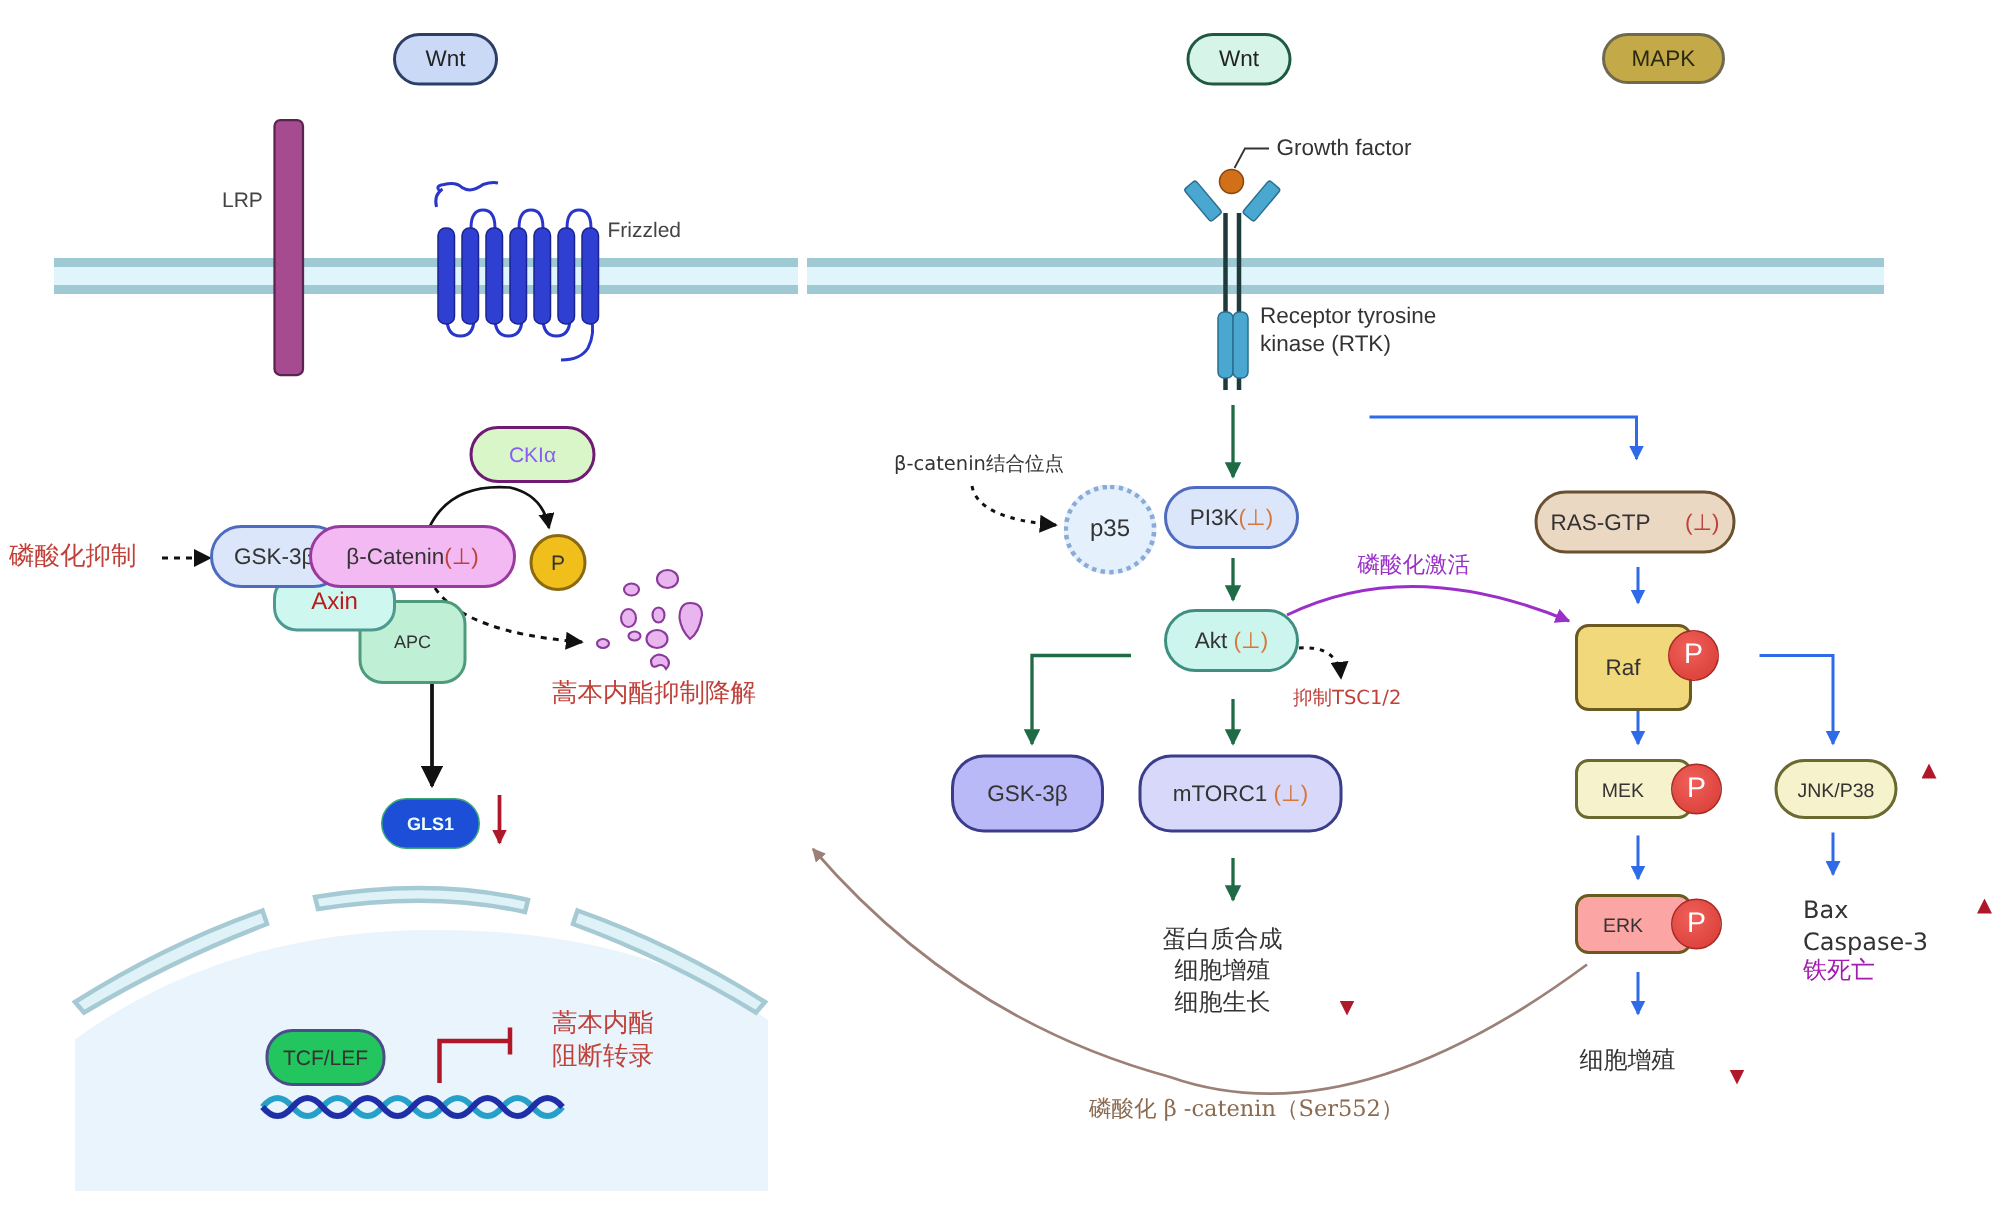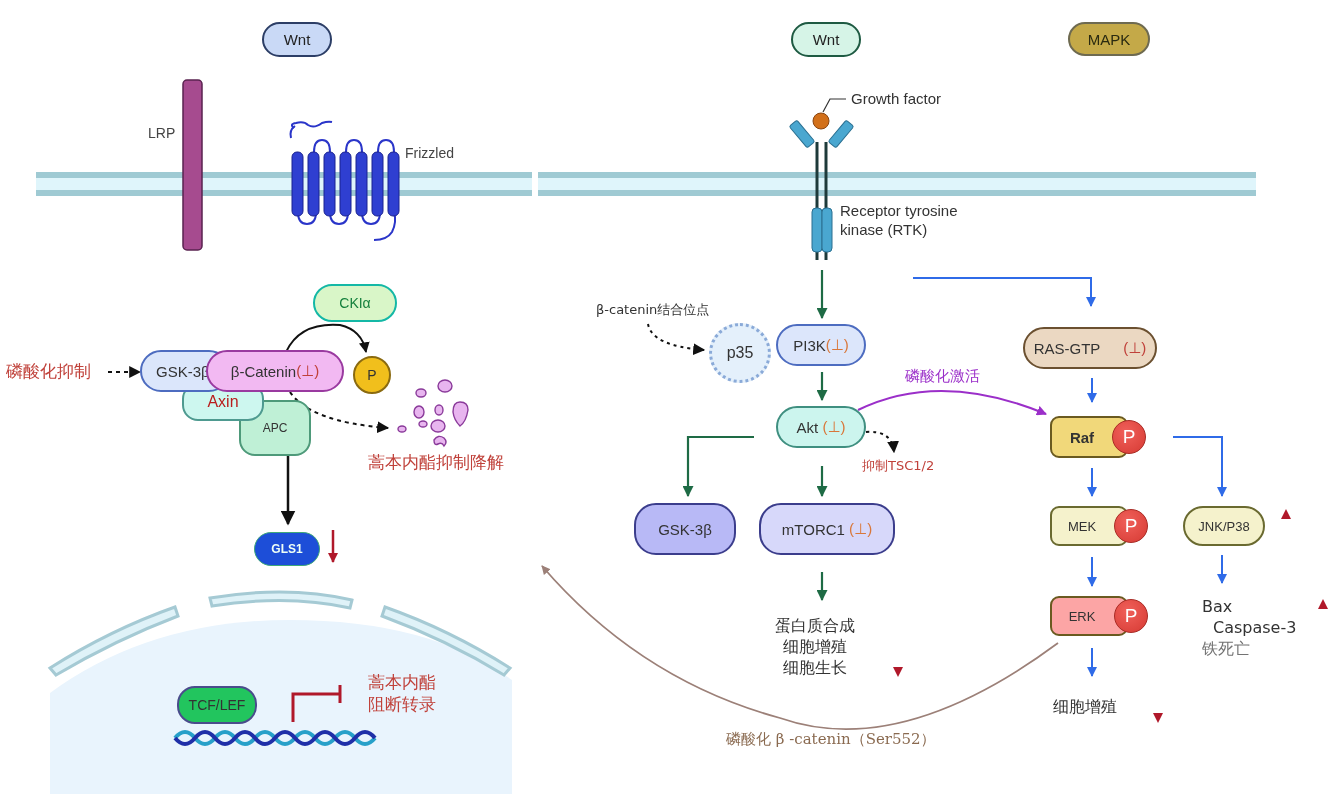--- a/index.html
+++ b/index.html
@@ -159,21 +159,21 @@
   <div class="pill" style="left:262px;top:22px;width:70px;height:35px;background:#c9d9f6;border:2px solid #2c3e66;font-size:15px;color:#222;">Wnt</div>
   <div class="pill" style="left:791px;top:22px;width:70px;height:35px;background:#d6f4e7;border:2px solid #1e5a42;font-size:15px;color:#222;">Wnt</div>
   <div class="pill" style="left:1068px;top:22px;width:82px;height:34px;background:#c4a948;border:2px solid #6e6a50;font-size:15px;color:#2a2a10;">MAPK</div>
 
   <div class="lbl" style="left:148px;top:125px;font-size:14px;color:#444;">LRP</div>
   <div class="lbl" style="left:405px;top:145px;font-size:14px;color:#444;text-align:right;">Frizzled</div>
   <div class="lbl" style="left:851px;top:90px;font-size:15px;color:#333;">Growth factor</div>
   <div class="lbl" style="left:840px;top:202px;font-size:15px;color:#333;">Receptor tyrosine</div>
   <div class="lbl" style="left:840px;top:221px;font-size:15px;color:#333;">kinase (RTK)</div>
 
-  <div class="pill" style="left:313px;top:284px;width:84px;height:38px;background:#d9f6c8;border:2px solid #14b8a6;font-size:14px;color:#15803d;">CKIα</div>
+  <div class="pill" style="left:313px;top:284px;width:84px;height:38px;background:#d9f6c8;border:2px solid #701a75;font-size:14px;color:#8b5cf6;">CKIα</div>
   <div class="pill" style="left:239px;top:400px;width:72px;height:56px;border-radius:16px;background:#bff0d6;border:2px solid #4e9a7a;font-size:12px;color:#333;padding-top:0;">APC</div>
   <div class="pill" style="left:182px;top:383px;width:82px;height:38px;border-radius:16px;background:#cdf7ef;border:2px solid #4e9a90;font-size:16px;color:#b91c1c;align-items:flex-start;padding-top:8px;">Axin</div>
   <div class="pill" style="left:140px;top:350px;width:90px;height:42px;background:#dbe6fb;border:2px solid #4d6cc0;font-size:15px;color:#333;justify-content:flex-start;padding-left:14px;">GSK-3β</div>
   <div class="pill" style="left:206px;top:350px;width:138px;height:42px;background:#f2b9f2;border:2px solid #9a3aa0;font-size:15px;color:#333;">
     <span>β-Catenin</span>
       <span class="inh">(⊥)</span>
   </div>
   <div class="pill" style="left:353px;top:356px;width:38px;height:38px;border-radius:50%;background:#f1bf1c;border:2px solid #8a6a10;font-size:14px;color:#333;">P</div>
   <div class="lbl zh" style="left:6px;top:361px;font-size:17px;color:#c0413a;">磷酸化抑制</div>
   <div class="lbl zh" style="left:368px;top:452px;font-size:17px;color:#c0413a;">蒿本内酯抑制降解</div>
@@ -202,28 +202,28 @@
       <span class="inh-o">(⊥)</span>
   </div>
   <div class="lbl zh" style="left:775px;top:616px;font-size:16px;color:#333;text-align:center;">蛋白质合成</div>
   <div class="lbl zh" style="left:783px;top:637px;font-size:16px;color:#333;">细胞增殖</div>
   <div class="lbl zh" style="left:783px;top:658px;font-size:16px;color:#333;">细胞生长</div>
 
   <div class="pill" style="left:1023px;top:327px;width:134px;height:42px;background:#ebd8c2;border:2px solid #6b5030;font-size:15px;color:#333;gap:23px;">
     <span>RAS-GTP</span>
       <span class="inh">(⊥)</span>
   </div>
-  <div class="pill" style="left:1050px;top:416px;width:78px;height:42px;border-radius:9px;background:#f1d87a;border:2px solid #6a5a20;font-size:15px;color:#333;padding-right:14px;font-weight:bold;">Raf</div>
+  <div class="pill" style="left:1050px;top:416px;width:78px;height:58px;border-radius:9px;background:#f1d87a;border:2px solid #6a5a20;font-size:15px;color:#333;padding-right:14px;">Raf</div>
   <div class="pcirc" style="left:1112px;top:420px;">P</div>
   <div class="pill" style="left:1050px;top:506px;width:78px;height:40px;border-radius:9px;background:#f5f2cc;border:2px solid #6a6a30;font-size:13px;color:#333;padding-right:14px;">MEK</div>
   <div class="pcirc" style="left:1114px;top:509px;">P</div>
   <div class="pill" style="left:1183px;top:506px;width:82px;height:40px;background:#f5f2cc;border:2px solid #6a6a30;font-size:13px;color:#333;">JNK/P38</div>
   <div class="pill" style="left:1050px;top:596px;width:78px;height:40px;border-radius:9px;background:#fca5a5;border:2px solid #6a5a20;font-size:13px;color:#333;padding-right:14px;">ERK</div>
   <div class="pcirc" style="left:1114px;top:599px;">P</div>
 
   <div class="lbl zh" style="left:1202px;top:597px;font-size:16px;color:#333;">Bax</div>
-  <div class="lbl zh" style="left:1202px;top:618px;font-size:16px;color:#333;margin-left:11px;">Caspase-3</div>
-  <div class="lbl zh" style="left:1202px;top:639px;font-size:16px;color:#737373;">铁死亡</div>
+  <div class="lbl zh" style="left:1202px;top:618px;font-size:16px;color:#333;">Caspase-3</div>
+  <div class="lbl zh" style="left:1202px;top:639px;font-size:16px;color:#a21caf;font-family:Liberation Mono, monospace;">铁死亡</div>
   <div class="lbl zh" style="left:1053px;top:697px;font-size:16px;color:#333;">细胞增殖</div>
 
   <div class="lbl" style="left:726px;top:730px;font-size:15px;color:#8a6a50;font-family:'DejaVu Serif','Liberation Serif',serif;">磷酸化 β -catenin（Ser552）</div>
 
 </div>
 
 </body></html>

